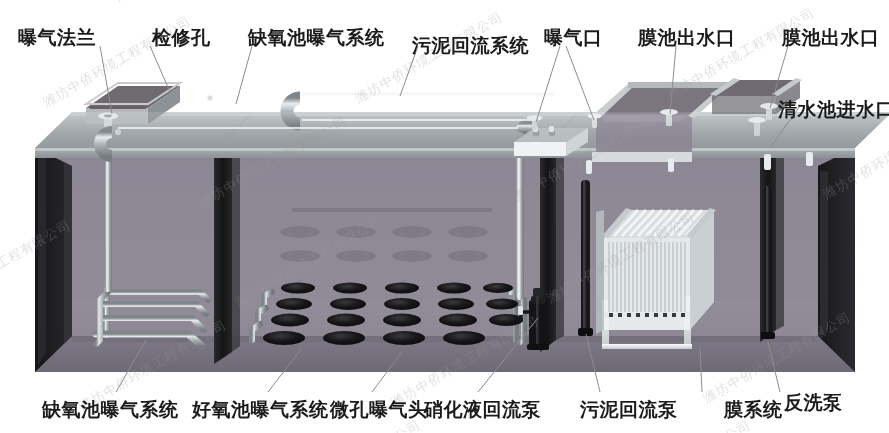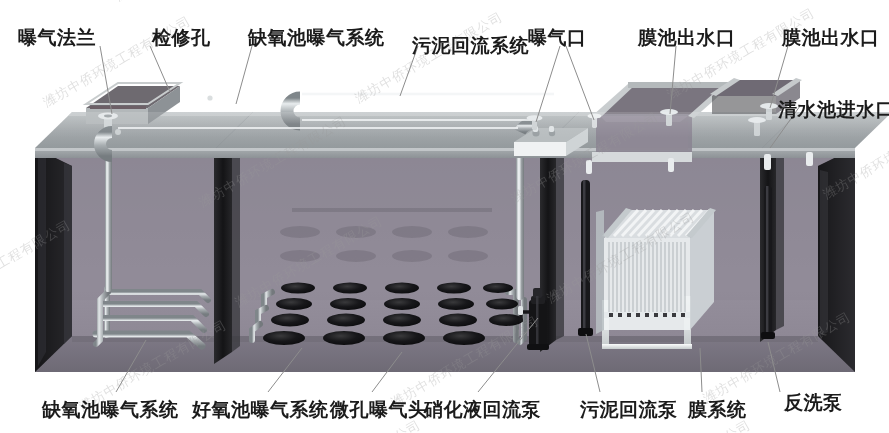--- a/index.html
+++ b/index.html
@@ -452,26 +452,26 @@
       <div class="wm" style="left: 112px; top: -10px; font-size: 13px; color: rgb(154, 154, 154); opacity: 0.3; transform: rotate(-30deg);">潍坊中侨环境工程有限公司</div>
       <div class="wm" style="left: 430px; top: -14px; font-size: 13px; color: rgb(154, 154, 154); opacity: 0.3; transform: rotate(-30deg);">潍坊中侨环境工程有限公司</div>
       <div class="wm" style="left: 270px; top: 500px; font-size: 13px; color: rgb(154, 154, 154); opacity: 0.3; transform: rotate(-30deg);">潍坊中侨环境工程有限公司</div>
       <div class="wm" style="left: 600px; top: 500px; font-size: 13px; color: rgb(154, 154, 154); opacity: 0.3; transform: rotate(-30deg);">潍坊中侨环境工程有限公司</div>
     </div>
 
   <div class="label" style="left:18px;  top:28px;">曝气法兰</div>
   <div class="label" style="left:152px; top:28px;">检修孔</div>
   <div class="label" style="left:248px; top:28px;">缺氧池曝气系统</div>
   <div class="label" style="left:412px; top:28px;margin-top:8px;">污泥回流系统</div>
-  <div class="label" style="left:528px; top:28px;">曝气口</div>
+  <div class="label" style="left:544px; top:28px;">曝气口</div>
   <div class="label" style="left:638px; top:28px;">膜池出水口</div>
   <div class="label" style="left:782px; top:28px;">膜池出水口</div>
   <div class="label" style="left:778px; top:100px;">清水池进水口</div>
 
   <div class="label" style="left:42px;  top:400px;text-align:right;">缺氧池曝气系统</div>
   <div class="label" style="left:192px; top:400px;">好氧池曝气系统</div>
   <div class="label" style="left:330px; top:400px;">微孔曝气头</div>
   <div class="label" style="left:424px; top:400px;">硝化液回流泵</div>
   <div class="label" style="left:580px; top:400px;">污泥回流泵</div>
-  <div class="label" style="left:688px; top:400px;">膜系统</div>
+  <div class="label" style="left:724px; top:400px;">膜系统</div>
   <div class="label" style="left:772px; top:393px;margin-left:12px;">反洗泵</div>
 
 </div>
 
 </body></html>

